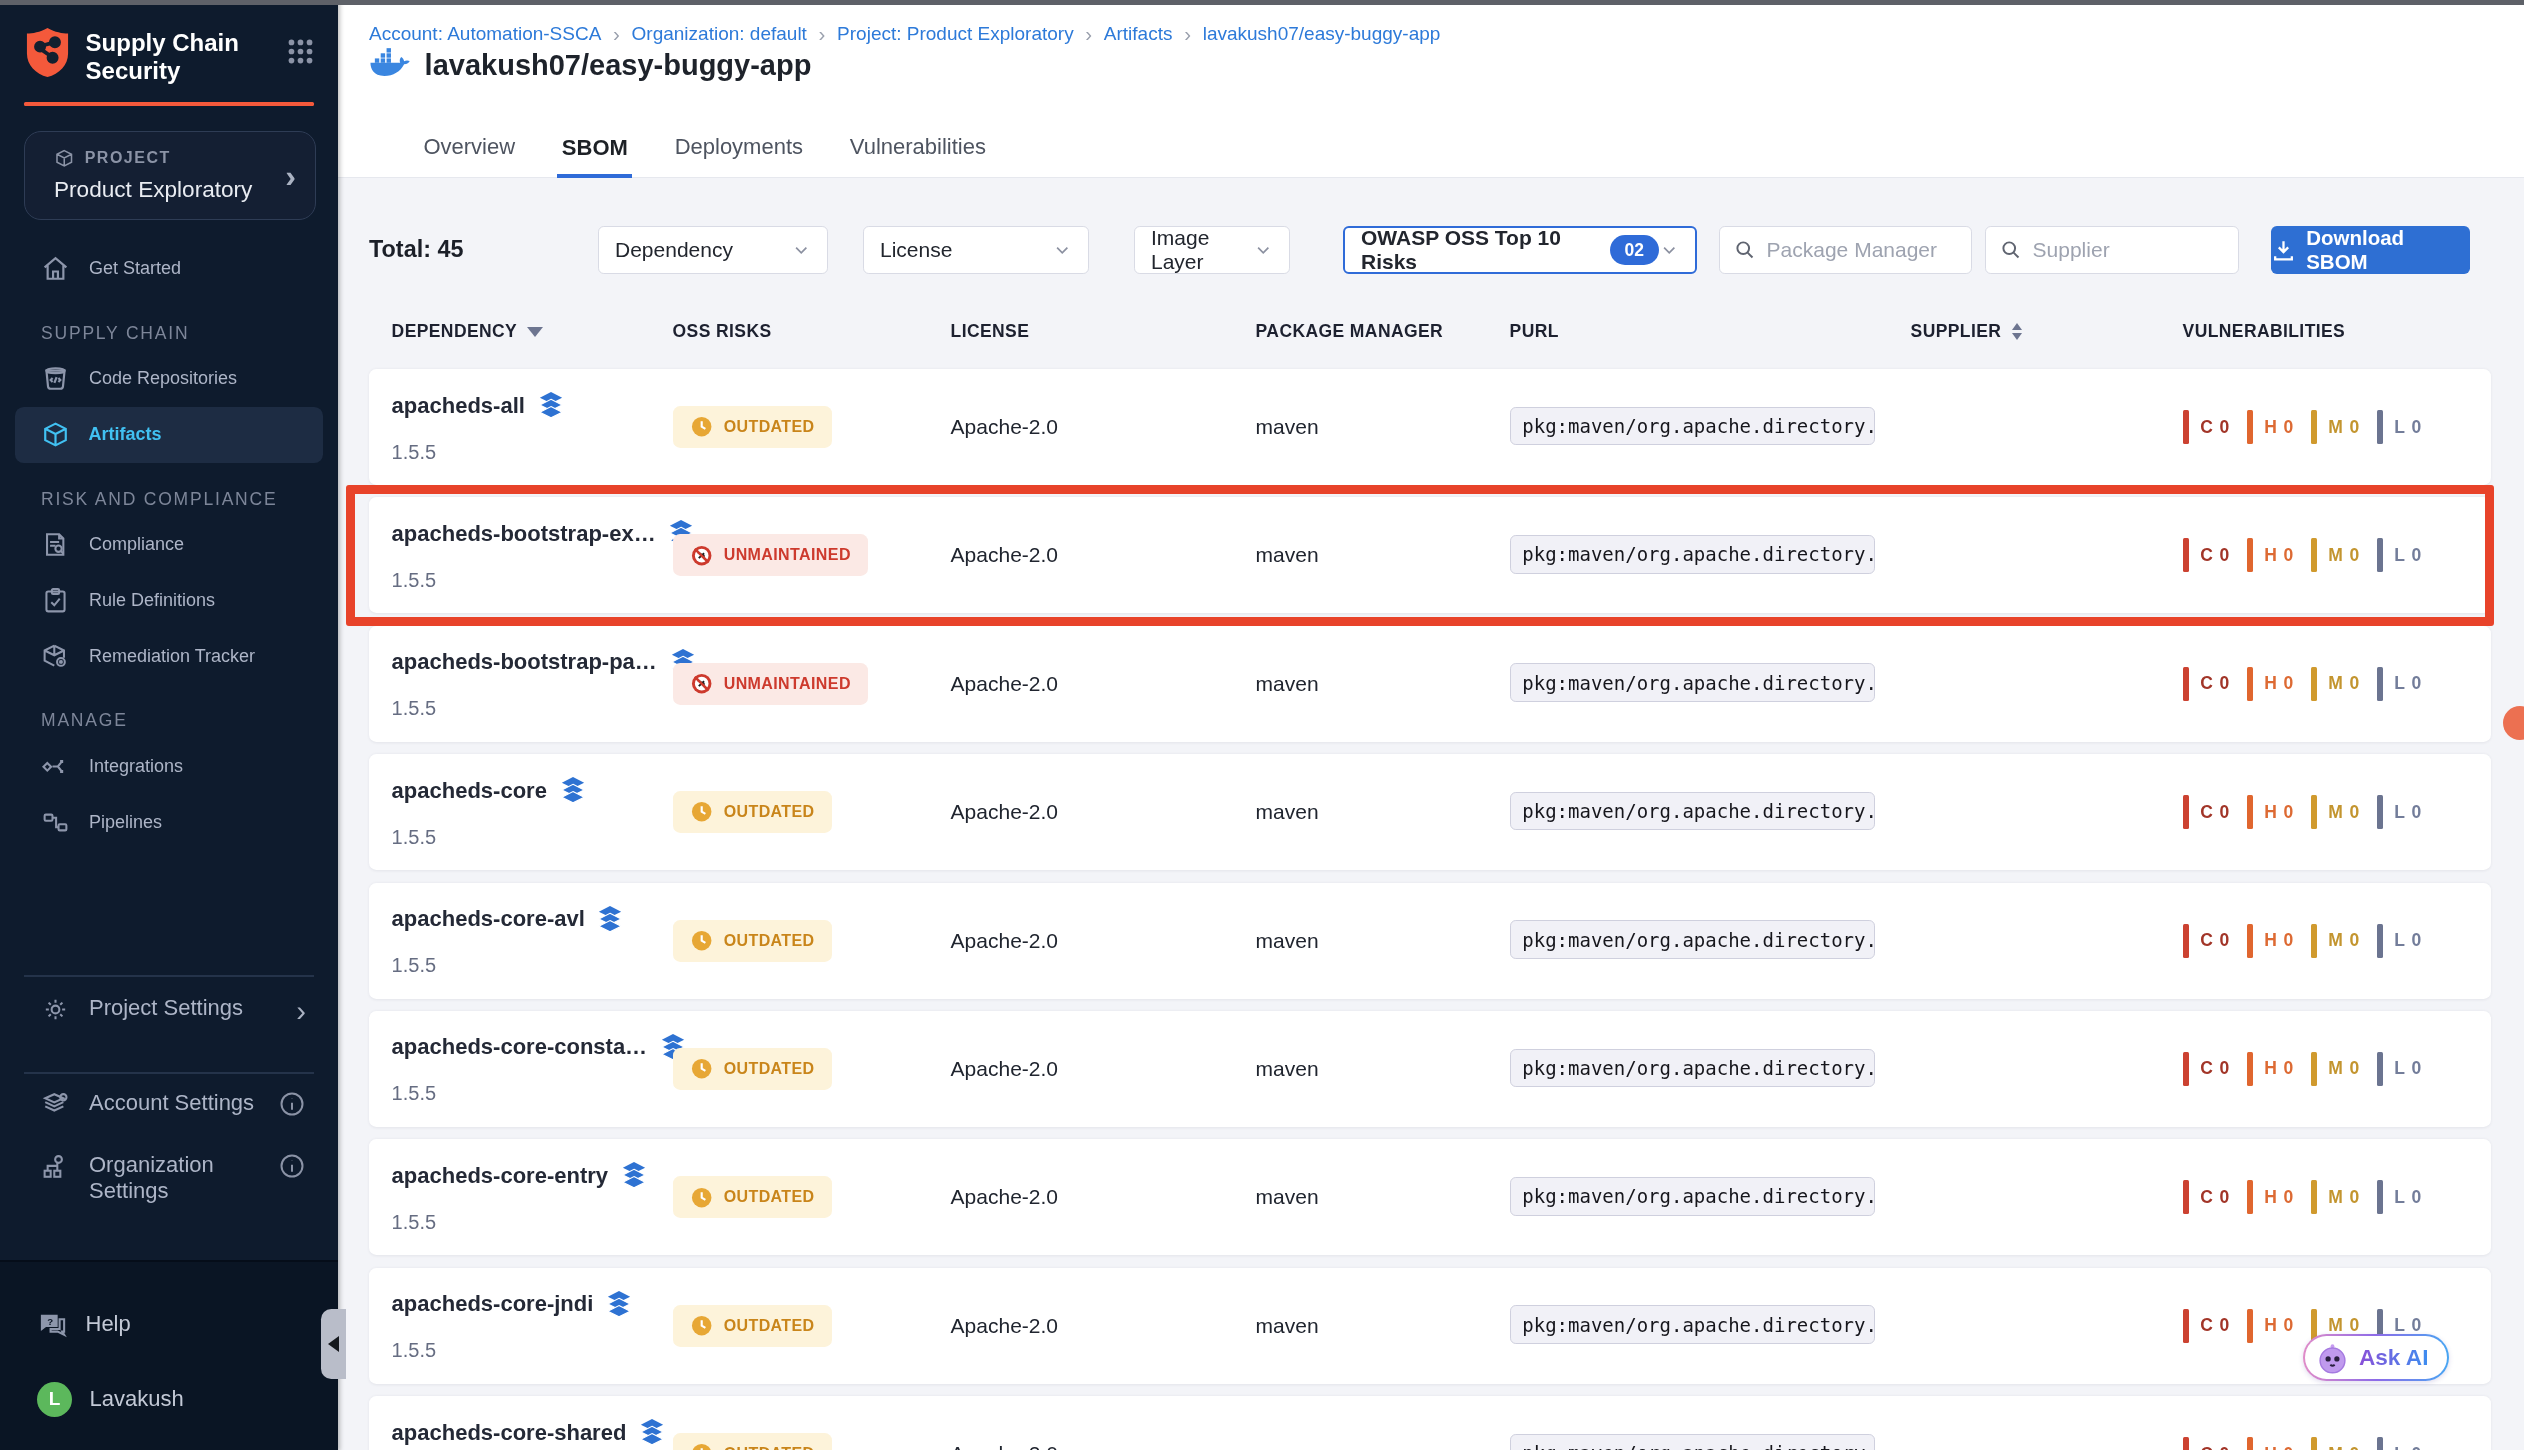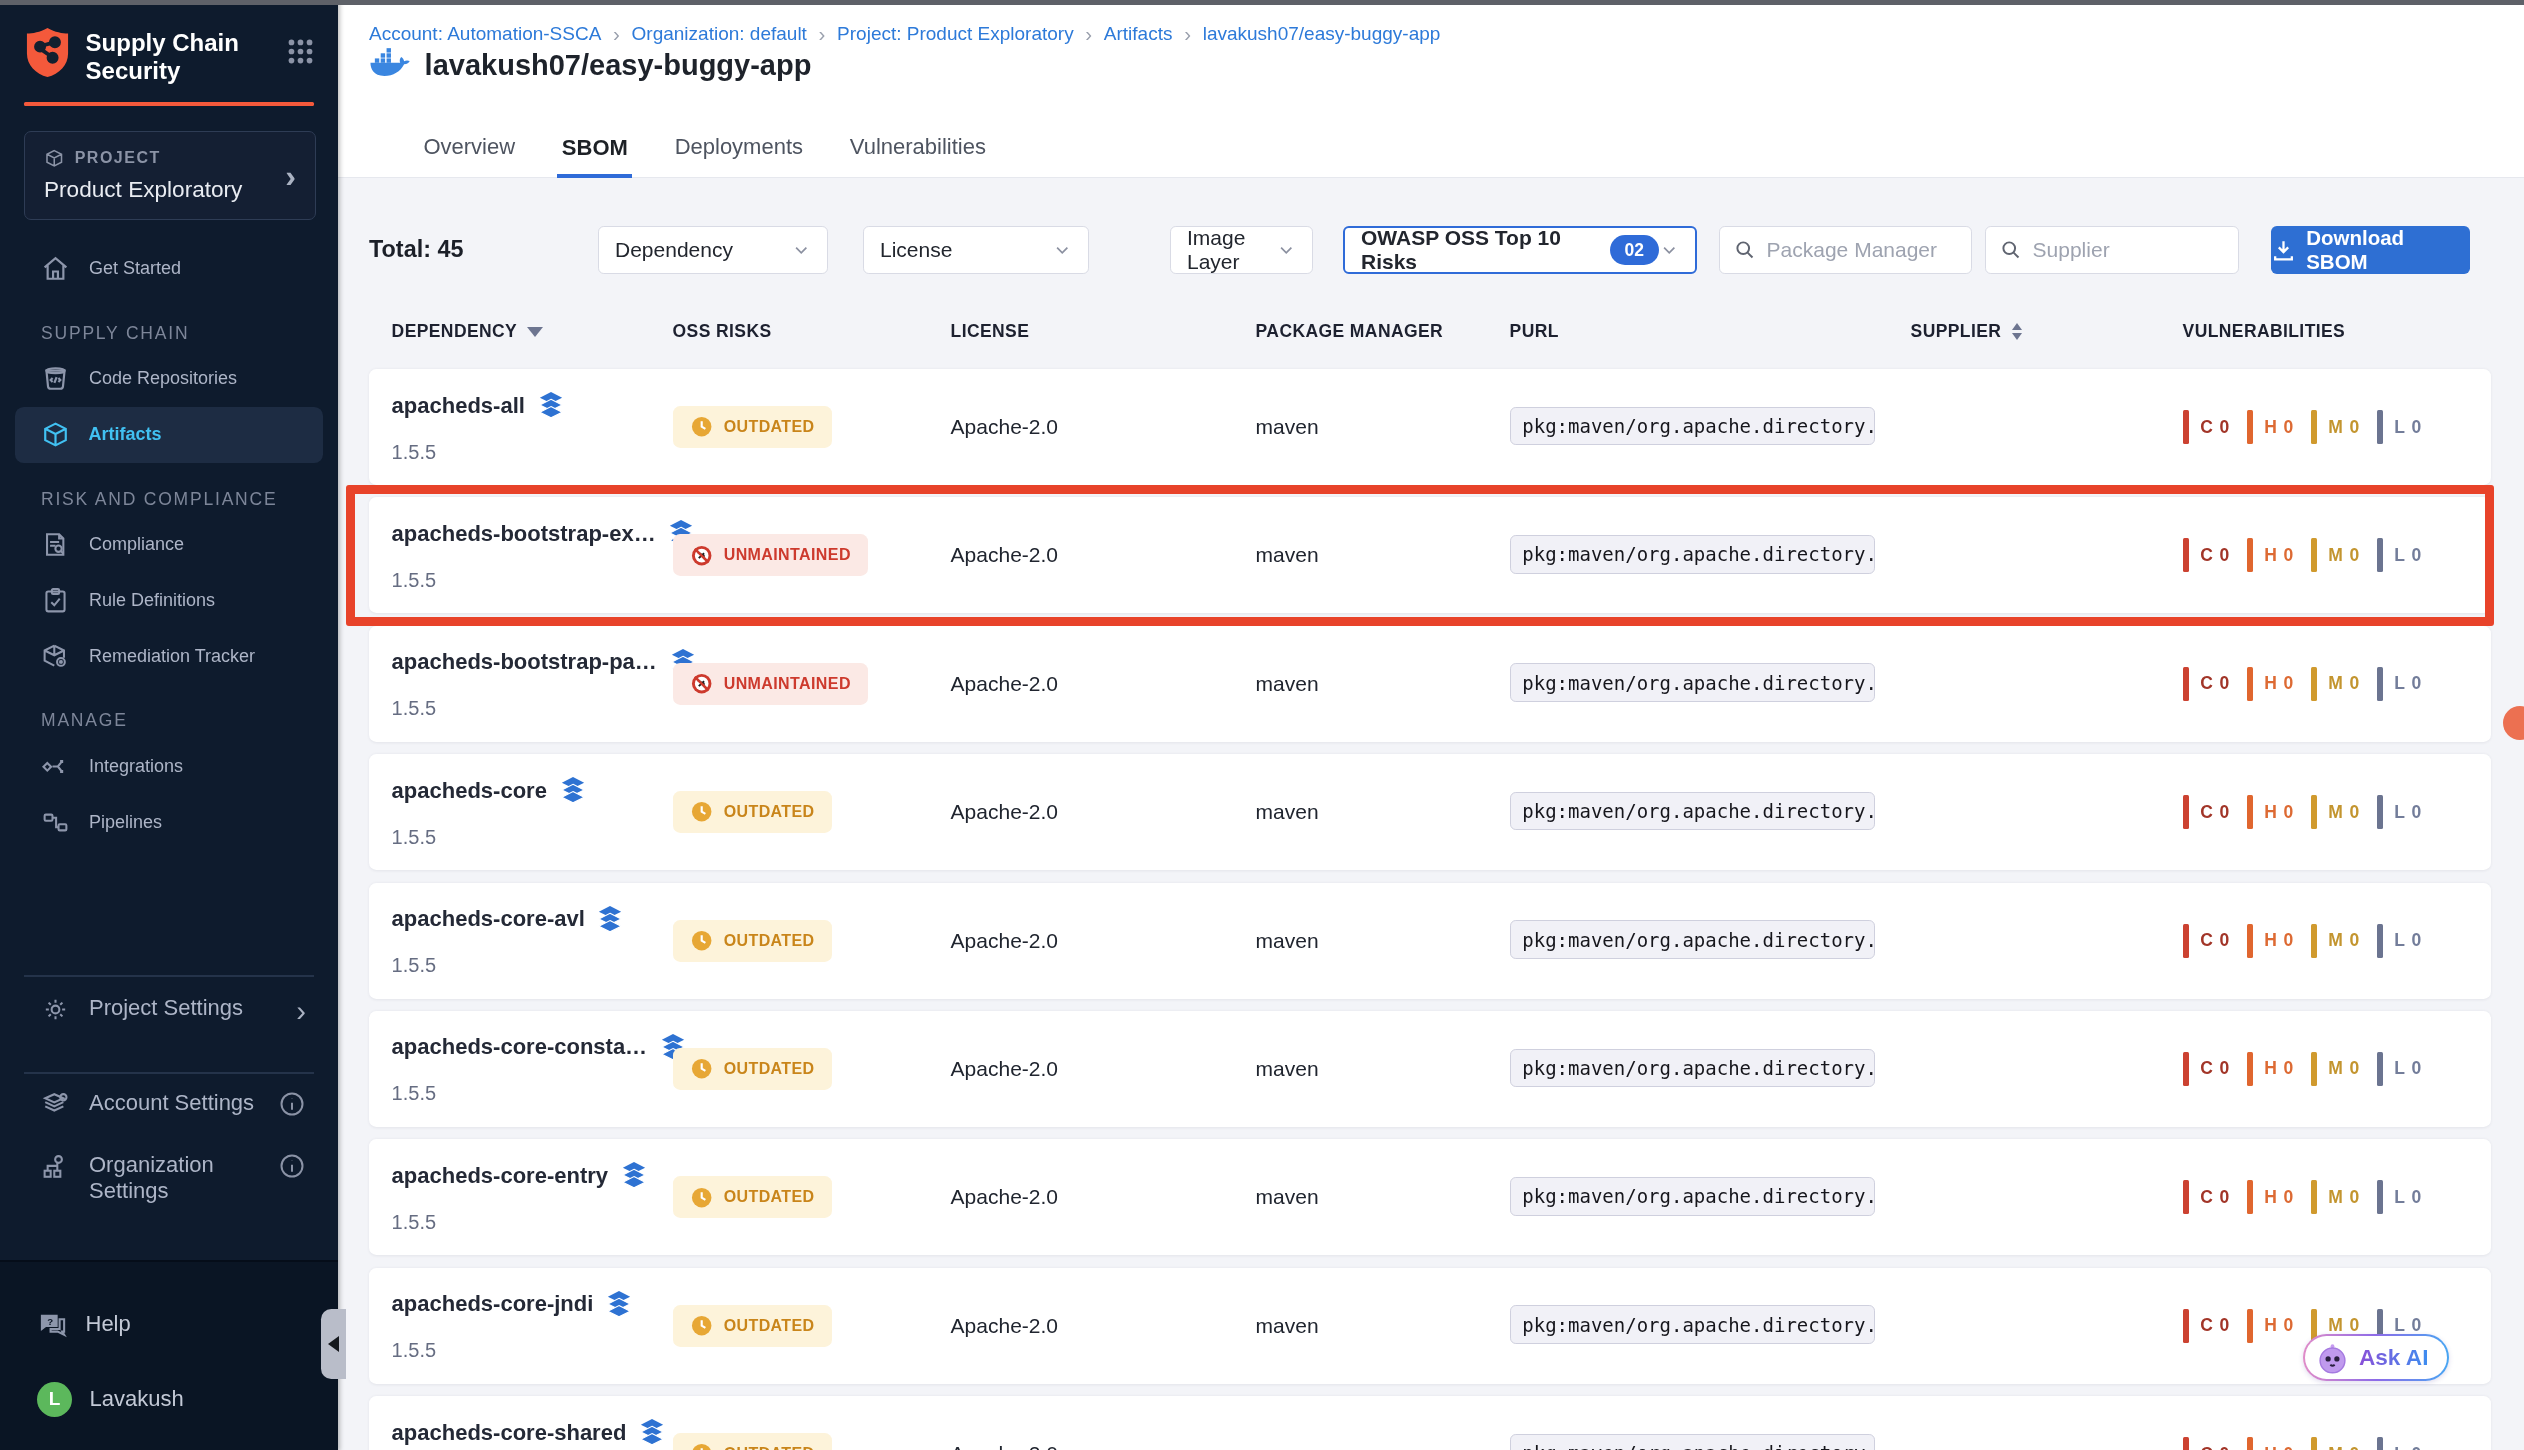--- a/index.html
+++ b/index.html
@@ -9,21 +9,21 @@
     font-family:"Liberation Sans", sans-serif; color:#20252f;
   }
   .topstrip{position:absolute;top:0;left:0;width:100%;height:5.1px;background:#5e6168;z-index:60}
 
   
   .sidebar{position:absolute;top:0;left:0;width:338px;height:100%;background:#0e1b2d;z-index:10;box-shadow:1.5px 0 4.4px rgba(0,0,0,.25)}
   .brand-row{display:flex;align-items:flex-start;padding:26px 22px 0 24px}
   .brand-title{margin-left:14.6px;margin-top:2.9px;font-size:24px;font-weight:700;color:#fff;line-height:1.18;flex:1}
   .grid-icon{margin-left:5.8px;margin-top:10.2px}
   .brand-underline{height:4.4px;background:#f4593b;margin:16px 24px 0 24px;border-radius:1.5px}
-  .project-card{margin:25px 22px 0 24px;border:1.5px solid #2e3c55;background:#141f33;border-radius:7px;padding:16px 19px;position:relative;cursor:pointer}
+  .project-card{margin:25px 22px 0 24px;border:1.5px solid #2e3c55;background:#141f33;border-radius:17px;padding:16px 29px;position:relative;cursor:pointer}
   .project-label-row{display:flex;align-items:center;gap:10.2px;color:#8b93a6;font-size:16px;font-weight:700;letter-spacing:1.5px}
   .project-name{color:#e9ecf2;font-size:22.6px;margin-top:8.8px}
   .project-chevron{position:absolute;right:19px;top:50%;transform:translateY(-50%);color:#aab2c2;font-size:32px;font-weight:700;line-height:1}
   .nav{margin-top:20.5px}
   .nav-item{display:flex;align-items:center;gap:19px;height:56px;padding-left:41px;color:#adb5c7;font-size:18px;cursor:pointer}
   .nav-item svg{flex:0 0 auto}
   .nav-item.active{background:#1d2c43;border-radius:8.8px;margin:0 14.6px;padding-left:26px;color:#41c1f2;font-weight:700}
   .nav-section{margin-top:22px;margin-bottom:2.9px;padding-left:41px;font-size:17.5px;letter-spacing:1.8px;color:#7d8699;height:29px;display:flex;align-items:center}
   .sidebar-divider{position:absolute;left:24px;right:24px;height:1.5px;background:#24334a}
   .low-item{position:absolute;left:0;right:0;display:flex;align-items:flex-start;gap:19px;height:56px;padding-left:41px;color:#adb5c7;font-size:22px;cursor:pointer}
@@ -45,21 +45,21 @@
   .tabs{position:absolute;left:81px;bottom:-1.5px;display:flex;align-items:flex-end;gap:38px}
   .tab{font-size:22px;color:#4e5460;padding:0 4.4px 19px;cursor:pointer}
   .tab.active{color:#1d2126;font-weight:700;border-bottom:5.8px solid #2f6bd8;padding-bottom:13px}
 
   .content{position:absolute;top:178px;left:0;right:0;bottom:0;background:#f3f4f8;overflow:hidden}
   .total{position:absolute;left:31px;top:58px;font-size:23.4px;font-weight:700;color:#1b1f28}
   .filter{position:absolute;top:48px;height:48px;background:#fff;border:1.5px solid #d9dbe5;border-radius:5.8px;display:flex;align-items:center;padding:0 16px;font-size:21px;color:#22262e;cursor:pointer}
   .filter .chev{margin-left:auto}
   .f-dependency{left:260px;width:230px}
   .f-license{left:525px;width:226px}
-  .f-imagelayer{left:832px;width:143px}
+  .f-imagelayer{left:796px;width:156px}
   .f-owasp{left:1005px;width:354px;border-color:#2f6bd8;border-width:2.2px}
   .count-pill{margin-left:11.7px;background:#2f6bd8;color:#fff;font-size:17.5px;font-weight:700;border-radius:730px;padding:4.4px 14.6px}
   .search-box{position:absolute;top:48px;height:48px;background:#fff;border:1.5px solid #d9dbe5;border-radius:5.8px;display:flex;align-items:center;padding:0 13px;gap:10.2px}
   .s-pm{left:1381px;width:253px}
   .s-supplier{left:1647px;width:254px}
   .search-box input{border:none;outline:none;font-size:21px;color:#22262e;width:100%;font-family:"Liberation Sans",sans-serif;background:transparent}
   .search-box input::placeholder{color:#9ea3b0}
   .download-btn{position:absolute;left:1933px;top:48px;width:199px;height:48px;background:#2e6fd3;border-radius:5.8px;color:#fff;font-size:20.5px;font-weight:700;display:flex;align-items:center;justify-content:center;gap:10.2px;cursor:pointer}
 
   .table-head{position:absolute;top:143px;left:31px;width:2122px;display:grid;grid-template-columns:281px 278px 305px 254px 401px 272px auto;padding-left:22.6px;font-size:17.5px;font-weight:700;color:#1d2130;letter-spacing:0.4px}

